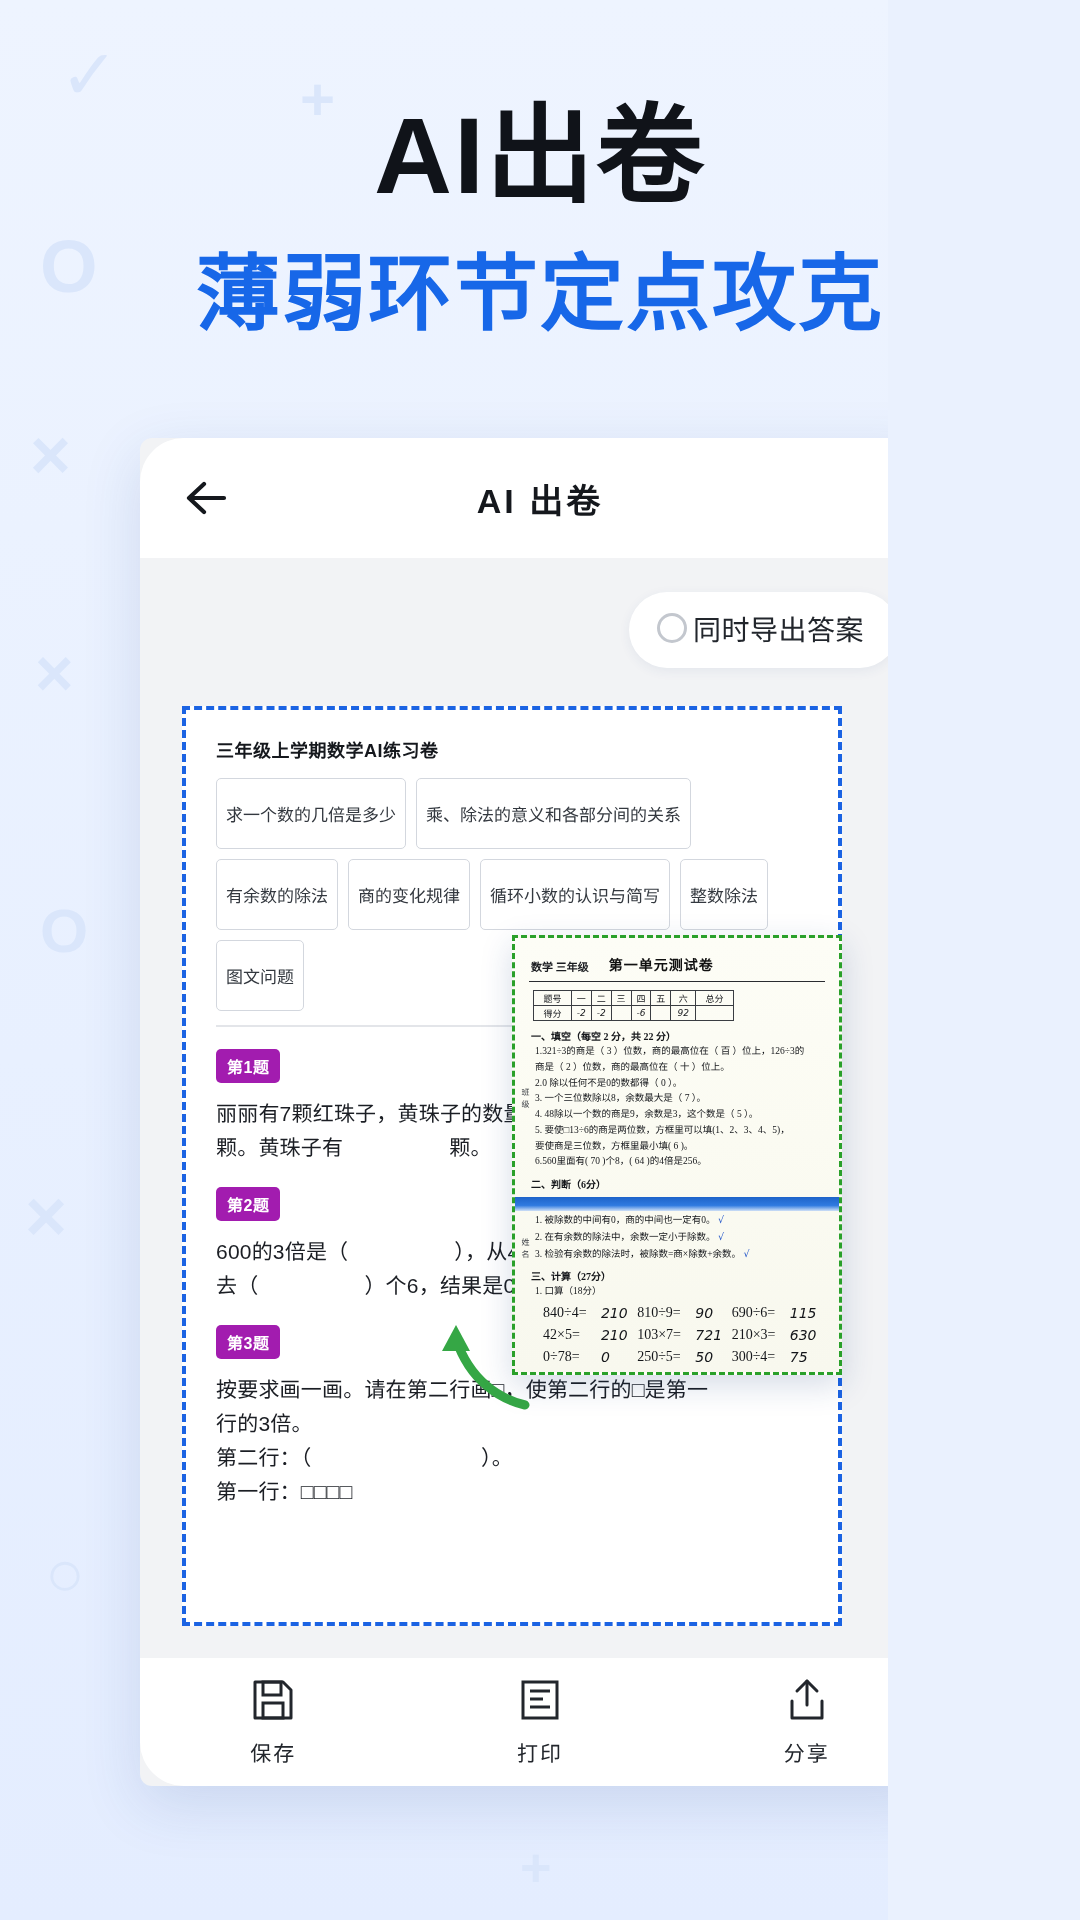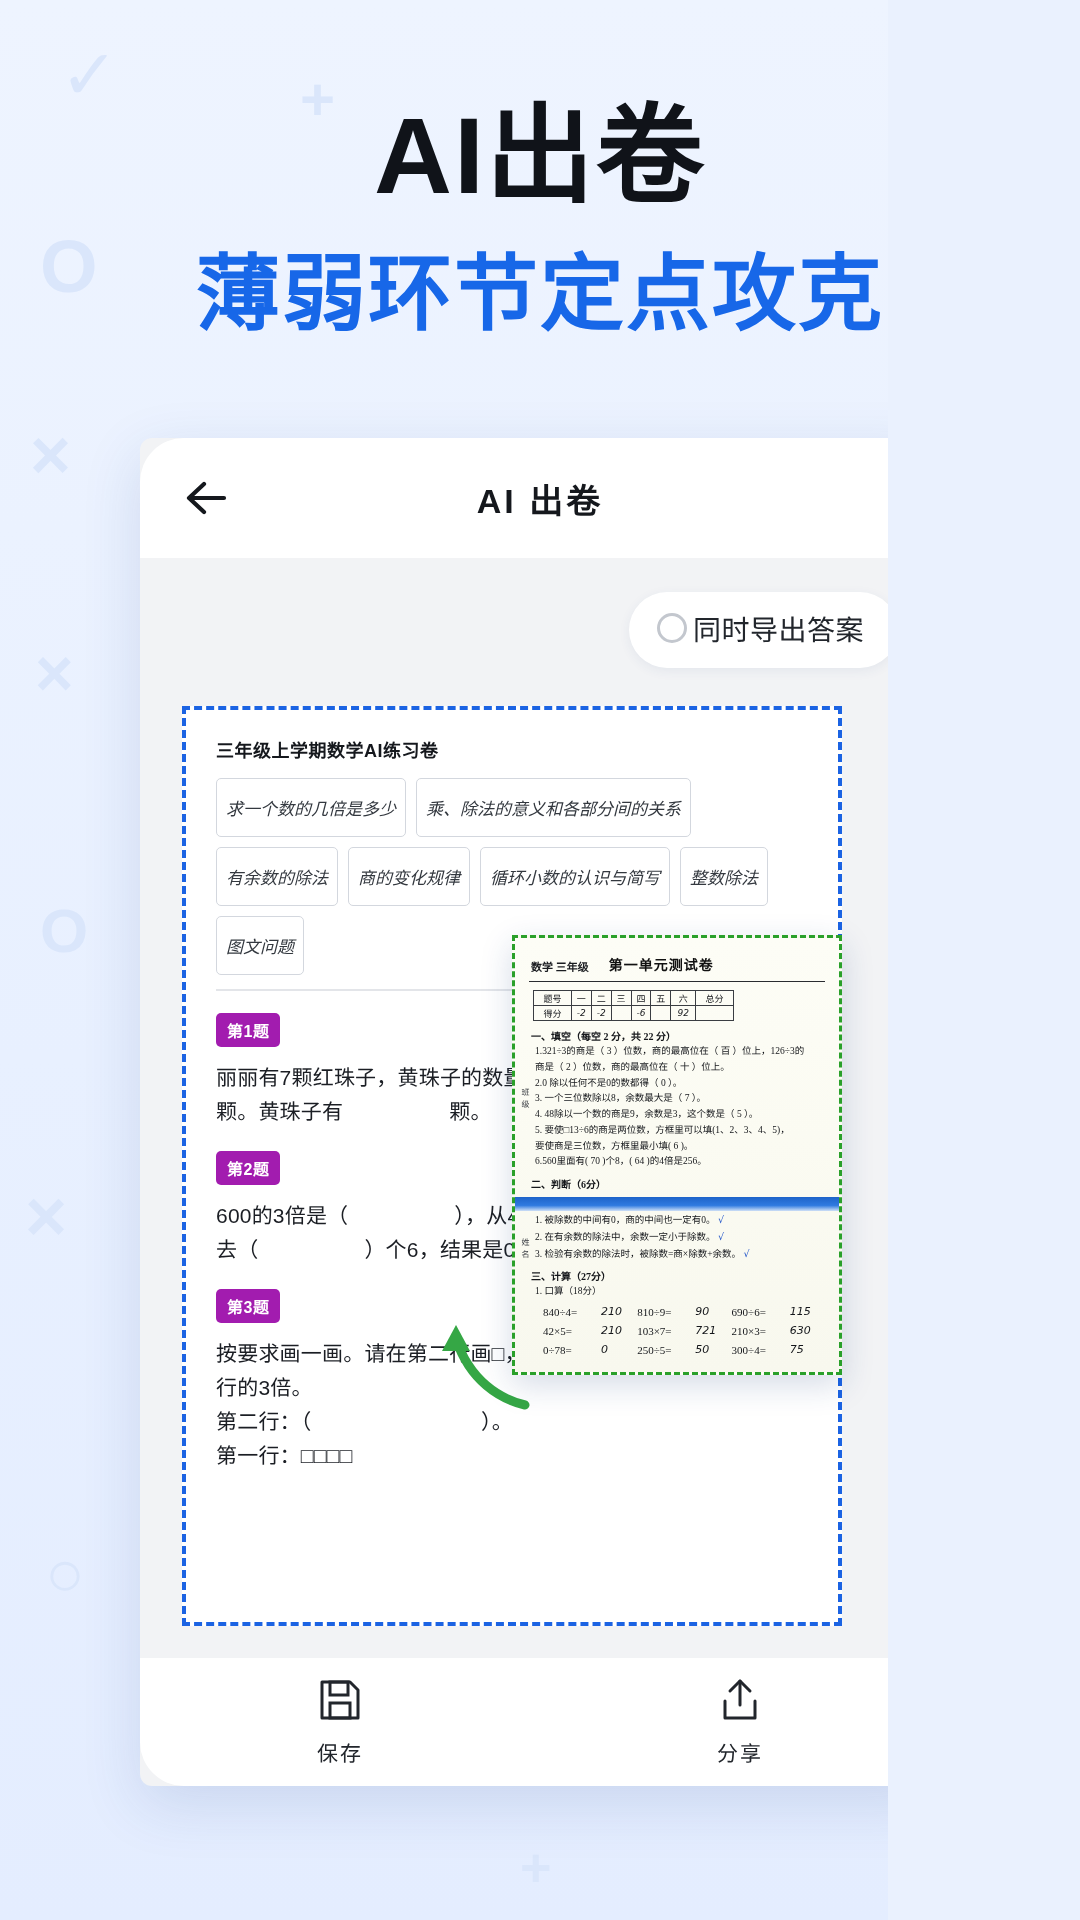--- a/index.html
+++ b/index.html
@@ -134,26 +134,25 @@
   }
   .tag-row {
     display: flex;
     flex-wrap: wrap;
     gap: 10px 10px;
     margin-bottom: 14px;
   }
   .tag {
     border: 1.5px solid #d3d7de;
     border-radius: 5px;
-    padding: 16px 9px;
+    padding: 22px 9px;
     font-size: 17px;
     color: #33383f;
     background: #fff;
     white-space: nowrap;
-    font-style: italic;
   }
   .divider {
     height: 2px;
     background: #e3e5e9;
     margin: 12px 0 4px 0;
   }
   .q-block { margin-top: 22px; }
   .q-badge {
     display: inline-block;
     background: #a21caf;
@@ -264,21 +263,21 @@
     letter-spacing: 4px;
   }
   .ep-side2 {
     position: absolute;
     left: 4px; top: 300px;
     writing-mode: vertical-rl;
     font-size: 8px;
     color: #3d4046;
     letter-spacing: 4px;
   }
-  .ep-calc td { font-size: 11px; padding: 2px 0; color: #14161a; }
+  .ep-calc td { font-size: 14px; padding: 2px 0; color: #14161a; }
 
   
   .arrow {
     position: absolute;
     left: 430px; top: 1295px;
     width: 110px; height: 120px;
   }
 </style>
 </head>
 <body>
@@ -375,20 +374,31 @@
     <div class="bottombar">
       <div class="bb-item">
         <span>
           <svg width="46" height="46" viewBox="0 0 46 46" fill="none">
             <path d="M5 5 H33 L41 13 V41 H5 Z" stroke="#22262c" stroke-width="3" stroke-linejoin="round"></path>
             <rect x="13" y="5" width="18" height="13" stroke="#22262c" stroke-width="3"></rect>
             <rect x="13" y="26" width="20" height="15" stroke="#22262c" stroke-width="3"></rect>
           </svg>
         </span>
         <span class="bb-label">保存</span>
+      </div>
+      <div class="bb-item">
+        <span>
+          <svg width="46" height="46" viewBox="0 0 46 46" fill="none">
+            <rect x="6" y="5" width="34" height="36" stroke="#22262c" stroke-width="3"></rect>
+            <path d="M13 14 H33" stroke="#22262c" stroke-width="3"></path>
+            <path d="M13 22 H26" stroke="#22262c" stroke-width="3"></path>
+            <path d="M13 30 H33" stroke="#22262c" stroke-width="3"></path>
+          </svg>
+        </span>
+        <span class="bb-label">打印</span>
       </div>
       <div class="bb-item">
         <span>
           <svg width="46" height="46" viewBox="0 0 46 46" fill="none">
             <path d="M23 4 V28" stroke="#22262c" stroke-width="3" stroke-linecap="round"></path>
             <path d="M13 14 L23 4 L33 14" stroke="#22262c" stroke-width="3" stroke-linecap="round" stroke-linejoin="round"></path>
             <path d="M8 24 V41 H38 V24" stroke="#22262c" stroke-width="3" stroke-linecap="round" stroke-linejoin="round"></path>
           </svg>
         </span>
         <span class="bb-label">分享</span>

